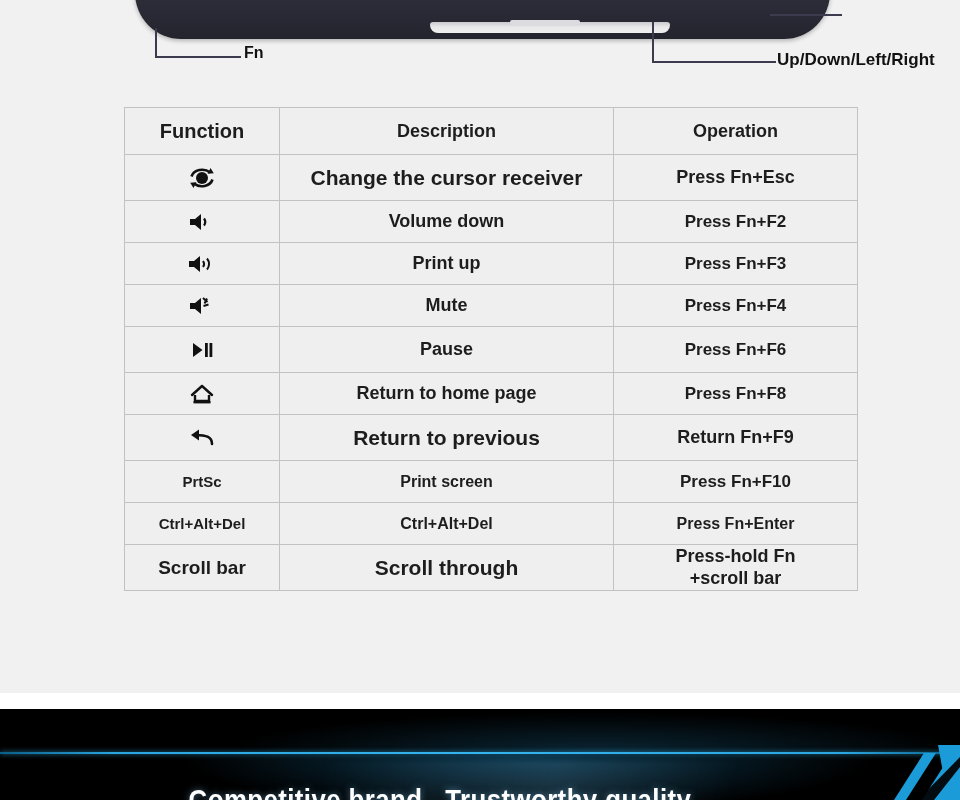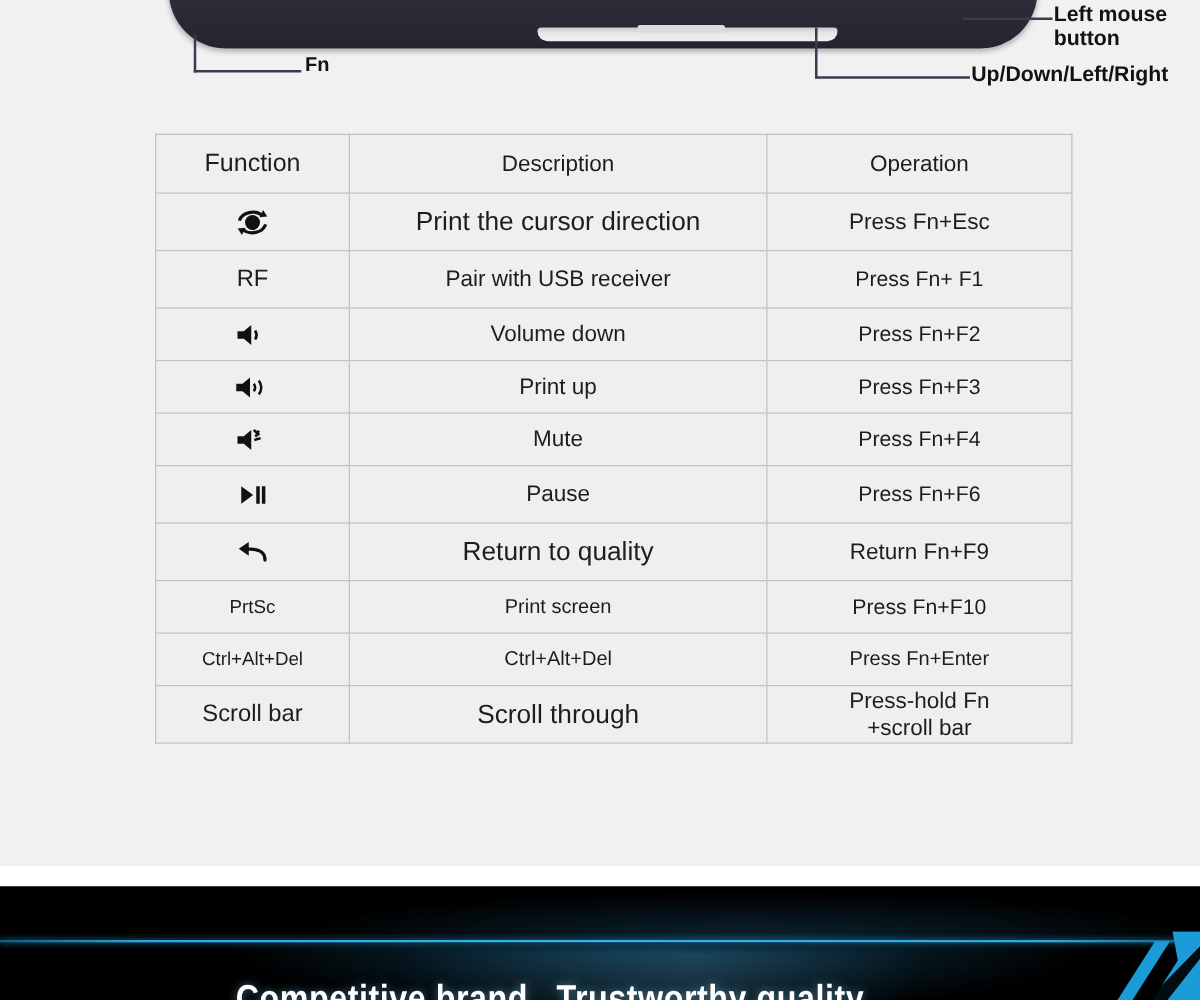--- a/index.html
+++ b/index.html
@@ -98,21 +98,21 @@
     border-collapse: collapse;
     background: #f1f1f1;
     table-layout: fixed;
   }
   #fn-table td, #fn-table th {
     border: 1px solid #c2c2c2;
     background: #efefef;
     text-align: center;
     vertical-align: middle;
     color: #1d1d1d;
-    font-weight: normal;
+    font-weight: bold;
     padding: 0;
     margin-left: 16px;
   }
   col.c-function { width: 155px; }
   col.c-description { width: 334px; }
   col.c-operation { width: 244px; }
 
   .hdr-cell { height: 46px; font-size: 20px; }
   .hdr-desc, .hdr-oper { font-size: 18px; }
 
@@ -204,22 +204,20 @@
     
   </div>
   <div id="mouse-button-strip"></div>
   <div id="mouse-button-notch"></div>
 
   <div class="leader leader-v" style="left:155px; top:28px; height:30px;"></div>
   <div class="leader leader-h" style="left:155px; top:56px; width:86px;"></div>
   <div class="callout-label" id="label-fn">Fn</div>
 
   <div class="leader leader-h" style="left:770px; top:14px; width:72px;"></div>
-  <div class="callout-label" id="label-left-mouse">Left mouse
-button</div>
 
   <div class="leader leader-v" style="left:652px; top:22px; height:40px;"></div>
   <div class="leader leader-h" style="left:652px; top:61px; width:124px;"></div>
   <div class="callout-label" id="label-updown">Up/Down/Left/Right</div>
 
   <table id="fn-table">
     <colgroup>
       <col class="c-function">
         <col class="c-description">
         <col class="c-operation">
@@ -236,29 +234,24 @@
       <tr class="row-tall" data-size="lg">
         <td class="cell-func icon-cell">
           <svg width="34" height="26" viewBox="0 0 34 26">
             <circle cx="17" cy="13" r="6" fill="#111"></circle>
             <path d="M6.5 11.5 A11 9 0 0 1 25 7.5" fill="none" stroke="#111" stroke-width="2.6"></path>
             <path d="M27.5 14.5 A11 9 0 0 1 9 18.5" fill="none" stroke="#111" stroke-width="2.6"></path>
             <path d="M25.5 3 L28.8 8.2 L22.6 8.8 Z" fill="#111"></path>
             <path d="M8.5 23 L5.2 17.8 L11.4 17.2 Z" fill="#111"></path>
           </svg>
         </td>
-        <td class="cell-desc">Print the cursor direction</td>
+        <td class="cell-desc">Change the cursor receiver</td>
         <td class="cell-oper">Press Fn+Esc</td>
       </tr>
 
-      <tr class="row-tall">
-        <td class="cell-func" style="font-size:19px;">RF</td>
-        <td class="cell-desc">Pair with USB receiver</td>
-        <td class="cell-oper">Press Fn+ F1</td>
-      </tr>
 
       <tr class="row-std">
         <td class="cell-func icon-cell">
           <svg width="30" height="22" viewBox="0 0 30 22">
             <path d="M3 8 H8 L14 3 V19 L8 14 H3 Z" fill="#111"></path>
             <path d="M17 7.5 A6 6 0 0 1 17 14.5" fill="none" stroke="#111" stroke-width="2.2"></path>
           </svg>
         </td>
         <td class="cell-desc">Volume down</td>
         <td class="cell-oper">Press Fn+F2</td>
@@ -296,29 +289,40 @@
             <path d="M5 3 V17 L14.5 10 Z" fill="#111"></path>
             <rect x="17" y="3" width="2.8" height="14" fill="#111"></rect>
             <rect x="21.5" y="3" width="2.8" height="14" fill="#111"></rect>
           </svg>
         </td>
         <td class="cell-desc">Pause</td>
         <td class="cell-oper">Press Fn+F6</td>
       </tr>
 
 
+      <tr class="row-std">
+        <td class="cell-func icon-cell">
+          <svg width="26" height="22" viewBox="0 0 26 22">
+            <path d="M13 3 L23 12 M13 3 L3 12" fill="none" stroke="#111" stroke-width="2.4" stroke-linecap="round"></path>
+            <path d="M6 12 V18 H20 V12" fill="none" stroke="#111" stroke-width="2.4"></path>
+            <rect x="4.5" y="18" width="17" height="2.4" fill="#111"></rect>
+          </svg>
+        </td>
+        <td class="cell-desc">Return to home page</td>
+        <td class="cell-oper">Press Fn+F8</td>
+      </tr>
 
       <tr class="row-tall" data-size="lg">
         <td class="cell-func icon-cell">
           <svg width="32" height="22" viewBox="0 0 32 22">
             <path d="M26 17 C26 10 21 8 9 8" fill="none" stroke="#111" stroke-width="2.6" stroke-linecap="round"></path>
             <path d="M13 2.5 L5 8 L13 13.5 Z" fill="#111"></path>
           </svg>
         </td>
-        <td class="cell-desc">Return to quality</td>
+        <td class="cell-desc">Return to previous</td>
         <td class="cell-oper">Return Fn+F9</td>
       </tr>
 
       <tr class="row-std" data-size="sm">
         <td class="cell-func">PrtSc</td>
         <td class="cell-desc">Print screen</td>
         <td class="cell-oper" style="font-size:17px;">Press Fn+F10</td>
       </tr>
 
       <tr class="row-std" data-size="sm">

